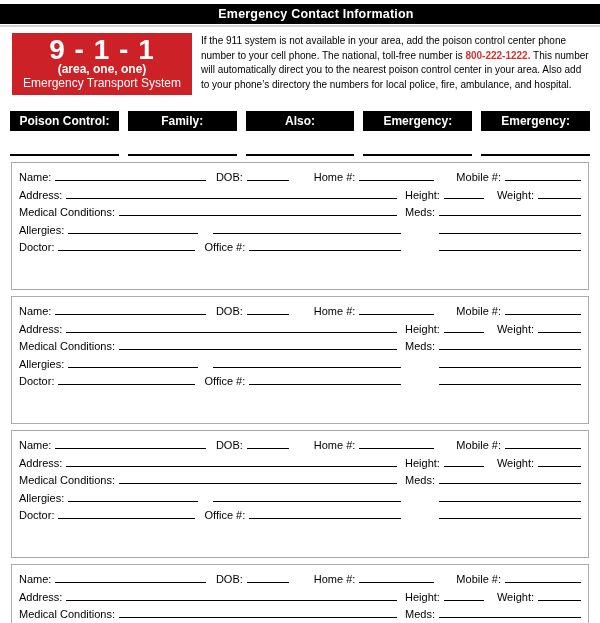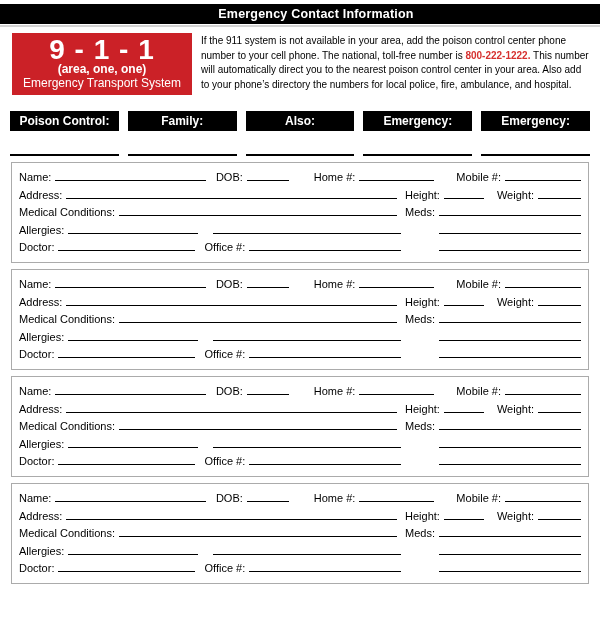--- a/index.html
+++ b/index.html
@@ -42,21 +42,21 @@
     background: #000; color: #fff; font-weight: bold; font-size: 12px;
     text-align: center; height: 20px; line-height: 20px;
   }
   .contact-line { height: 0; border-bottom: 2px solid #000; margin-top: 23px; width: 100%; }
 
   .bar-family { margin-top: 16px; }
 
   
   .members { margin: 6px 11px 0 11px; }
   .member {
-    border: 1px solid #ababab; height: 101px; margin-bottom: 6px;
+    border: 1px solid #ababab; height: 128px; margin-bottom: 6px;
     padding: 6px 7px 8px 7px; background: #fff;
   }
   .row {
     display: flex; align-items: baseline;
     font-size: 11px; line-height: 17.6px; white-space: nowrap;
   }
   .lbl { margin-right: 4px; }
   .line { height: 0; border-bottom: 1.5px solid #000; align-self: baseline; }
 
   

